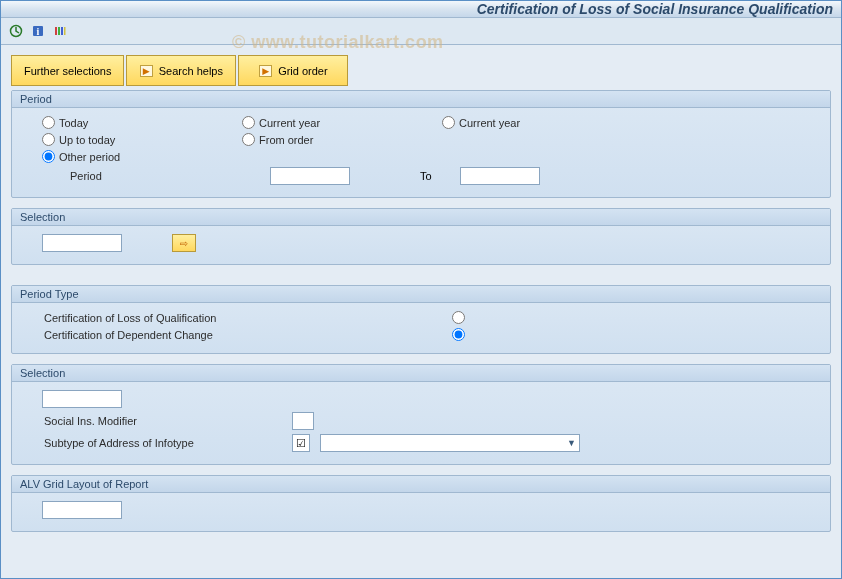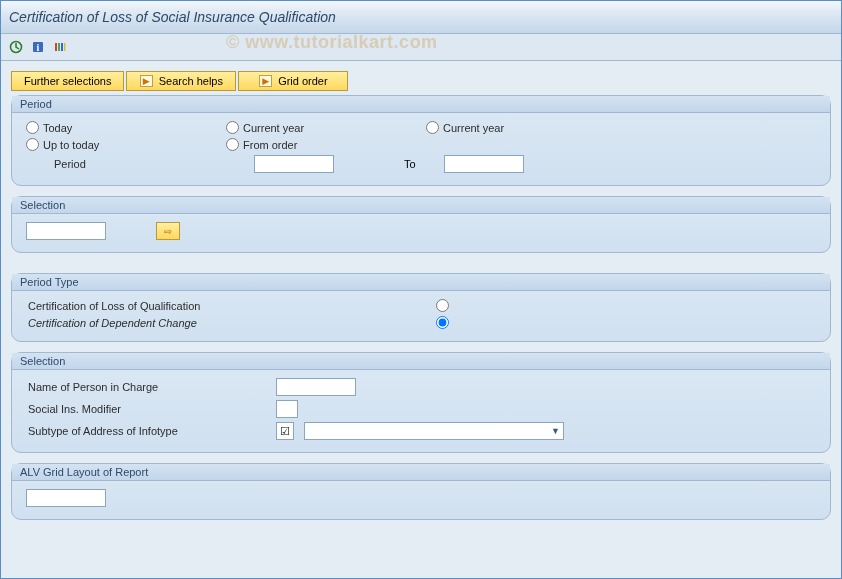--- a/index.html
+++ b/index.html
@@ -15,25 +15,26 @@
     width: 842px;
     height: 579px;
     border: 1px solid #5a8fc5;
     background: #e8eef5;
     display: flex;
     flex-direction: column;
   }
   .titlebar {
     background: linear-gradient(to bottom, #f2f7fc 0%, #d8e4f0 50%, #c5d7ea 100%);
     border-bottom: 1px solid #a0b8d0;
-    padding: 8px 8px;
+    padding: 0 8px;
     font-size: 14px;
-    font-weight: normal;
+    font-weight: bold;
     font-style: italic;
     color: #2c4a6b;
+    text-align: right;
   }
   .toolbar {
     background: #dde8f2;
     border-bottom: 1px solid #a0b8d0;
     padding: 4px 6px;
     display: flex;
     gap: 4px;
     align-items: center;
   }
   .toolbar .icon-btn {
@@ -62,46 +63,46 @@
     background: linear-gradient(to bottom, #ffef9f 0%, #ffd85e 100%);
     border: 1px solid #b89a3a;
     padding: 2px 12px;
     font-size: 11px;
     cursor: pointer;
     display: inline-flex;
     align-items: center;
     gap: 4px;
     min-width: 110px;
     justify-content: center;
-    height: 20px;
+    height: 31px;
   }
   .yellow-btn .arrow {
     color: #d17000;
     font-size: 9px;
     background: #fff8e0;
     border: 1px solid #c0a040;
     padding: 0 2px;
     margin-right: 2px;
     line-height: 10px;
   }
   .group {
     border: 1px solid #a0b8d0;
     background: linear-gradient(to bottom, #dce8f4 0%, #d0e0f0 100%);
     margin-bottom: 10px;
-    border-radius: 10px;
+    border-radius: 2px;
   }
   .group-header {
     background: linear-gradient(to bottom, #d4e3f2 0%, #c3d6ea 100%);
     border-bottom: 1px solid #a0b8d0;
     padding: 2px 8px;
     font-size: 11px;
     color: #2c4a6b;
   }
   .group-body {
-    padding: 8px 14px;
+    padding: 8px 30px;
   }
   .radio-row {
     display: flex;
     gap: 0;
     margin-bottom: 4px;
   }
   .radio-item {
     display: flex;
     align-items: center;
     gap: 4px;
@@ -165,21 +166,21 @@
     padding: 0 3px;
     font-size: 11px;
   }
   .select-like .caret {
     color: #3a5a7a;
     font-size: 9px;
   }
   .watermark {
     position: absolute;
     top: 32px;
-    left: 226px;
+    left: 232px;
     color: rgba(210,180,130,0.55);
     font-size: 18px;
     font-weight: bold;
     letter-spacing: 0.5px;
     pointer-events: none;
   }
 </style>
 </head>
 <body>
 
@@ -246,20 +247,26 @@
         <div class="radio-row">
           <label class="radio-item">
             <input type="radio" name="period" style="">
             <span>Up to today</span>
           </label>
           <label class="radio-item">
             <input type="radio" name="period" style="">
             <span>From order</span>
           </label>
         </div>
+        <div class="radio-row">
+          <label class="radio-item">
+            <input type="radio" name="period" checked="" style="">
+            <span>Other period</span>
+          </label>
+        </div>
         <div class="field-row">
           <span class="field-label narrow">Period</span>
           <span style="width:128px;"></span>
           <input class="text-input w80" value="" style="">
           <span class="to-label">To</span>
           <input class="text-input w80" value="" style="">
         </div>
       </div>
     </div>
 
@@ -278,31 +285,30 @@
     <div style="height:10px;"></div>
 
     <div class="group">
       <div class="group-header">Period Type</div>
       <div class="group-body">
         <div class="field-row">
           <span class="field-label" style="width:400px;">Certification of Loss of Qualification</span>
           <input type="radio" name="rtype" style="">
         </div>
         <div class="field-row">
-          <span class="field-label" style="width:400px;font-style:italic;">Certification of Dependent Change</span>
+          <span class="field-label" style="width:400px;">Certification of Dependent Change</span>
           <input type="radio" name="rtype" checked="" style="">
         </div>
       </div>
     </div>
 
     <div class="group">
       <div class="group-header">Selection</div>
       <div class="group-body">
         <div class="field-row">
-          <span class="field-label">Name of Person in Charge</span>
           <input class="text-input w80" value="" style="">
         </div>
         <div class="field-row">
           <span class="field-label">Social Ins. Modifier</span>
           <input class="text-input w20" value="" style="">
         </div>
         <div class="field-row">
           <span class="field-label">Subtype of Address of Infotype</span>
           <span class="checkbox-input">☑</span>
           <div class="select-like" style="flex:1; max-width:260px;">

